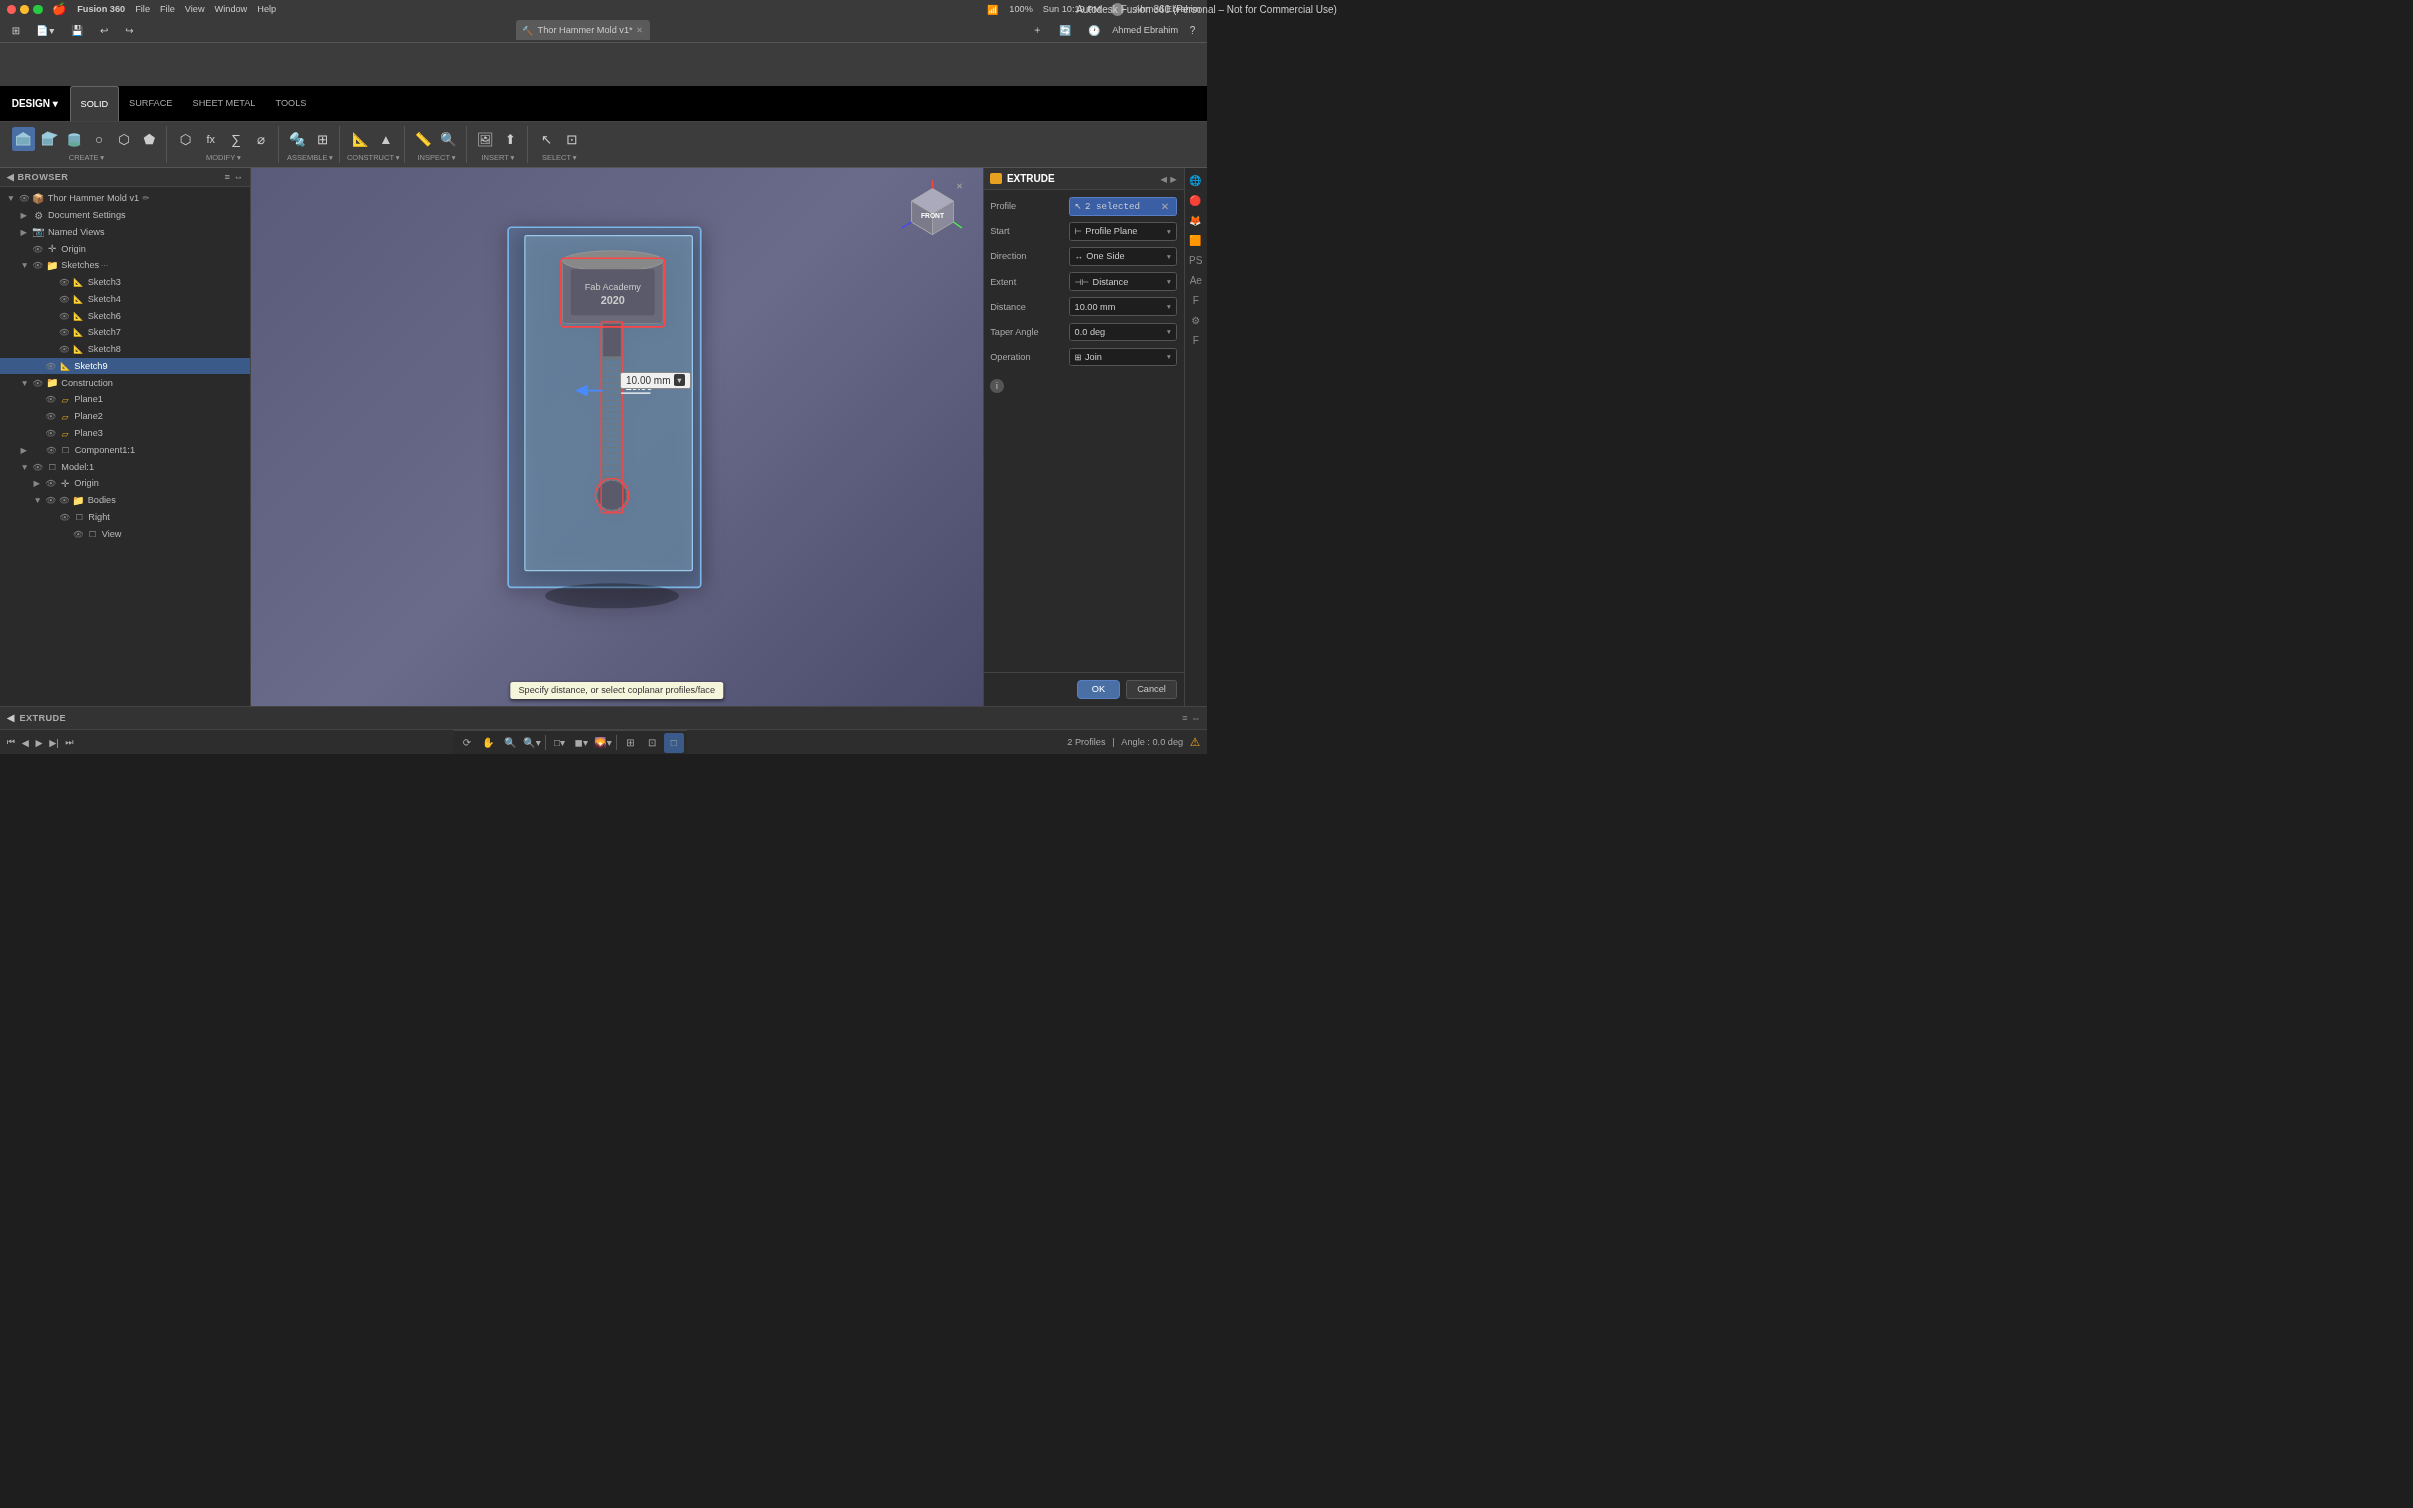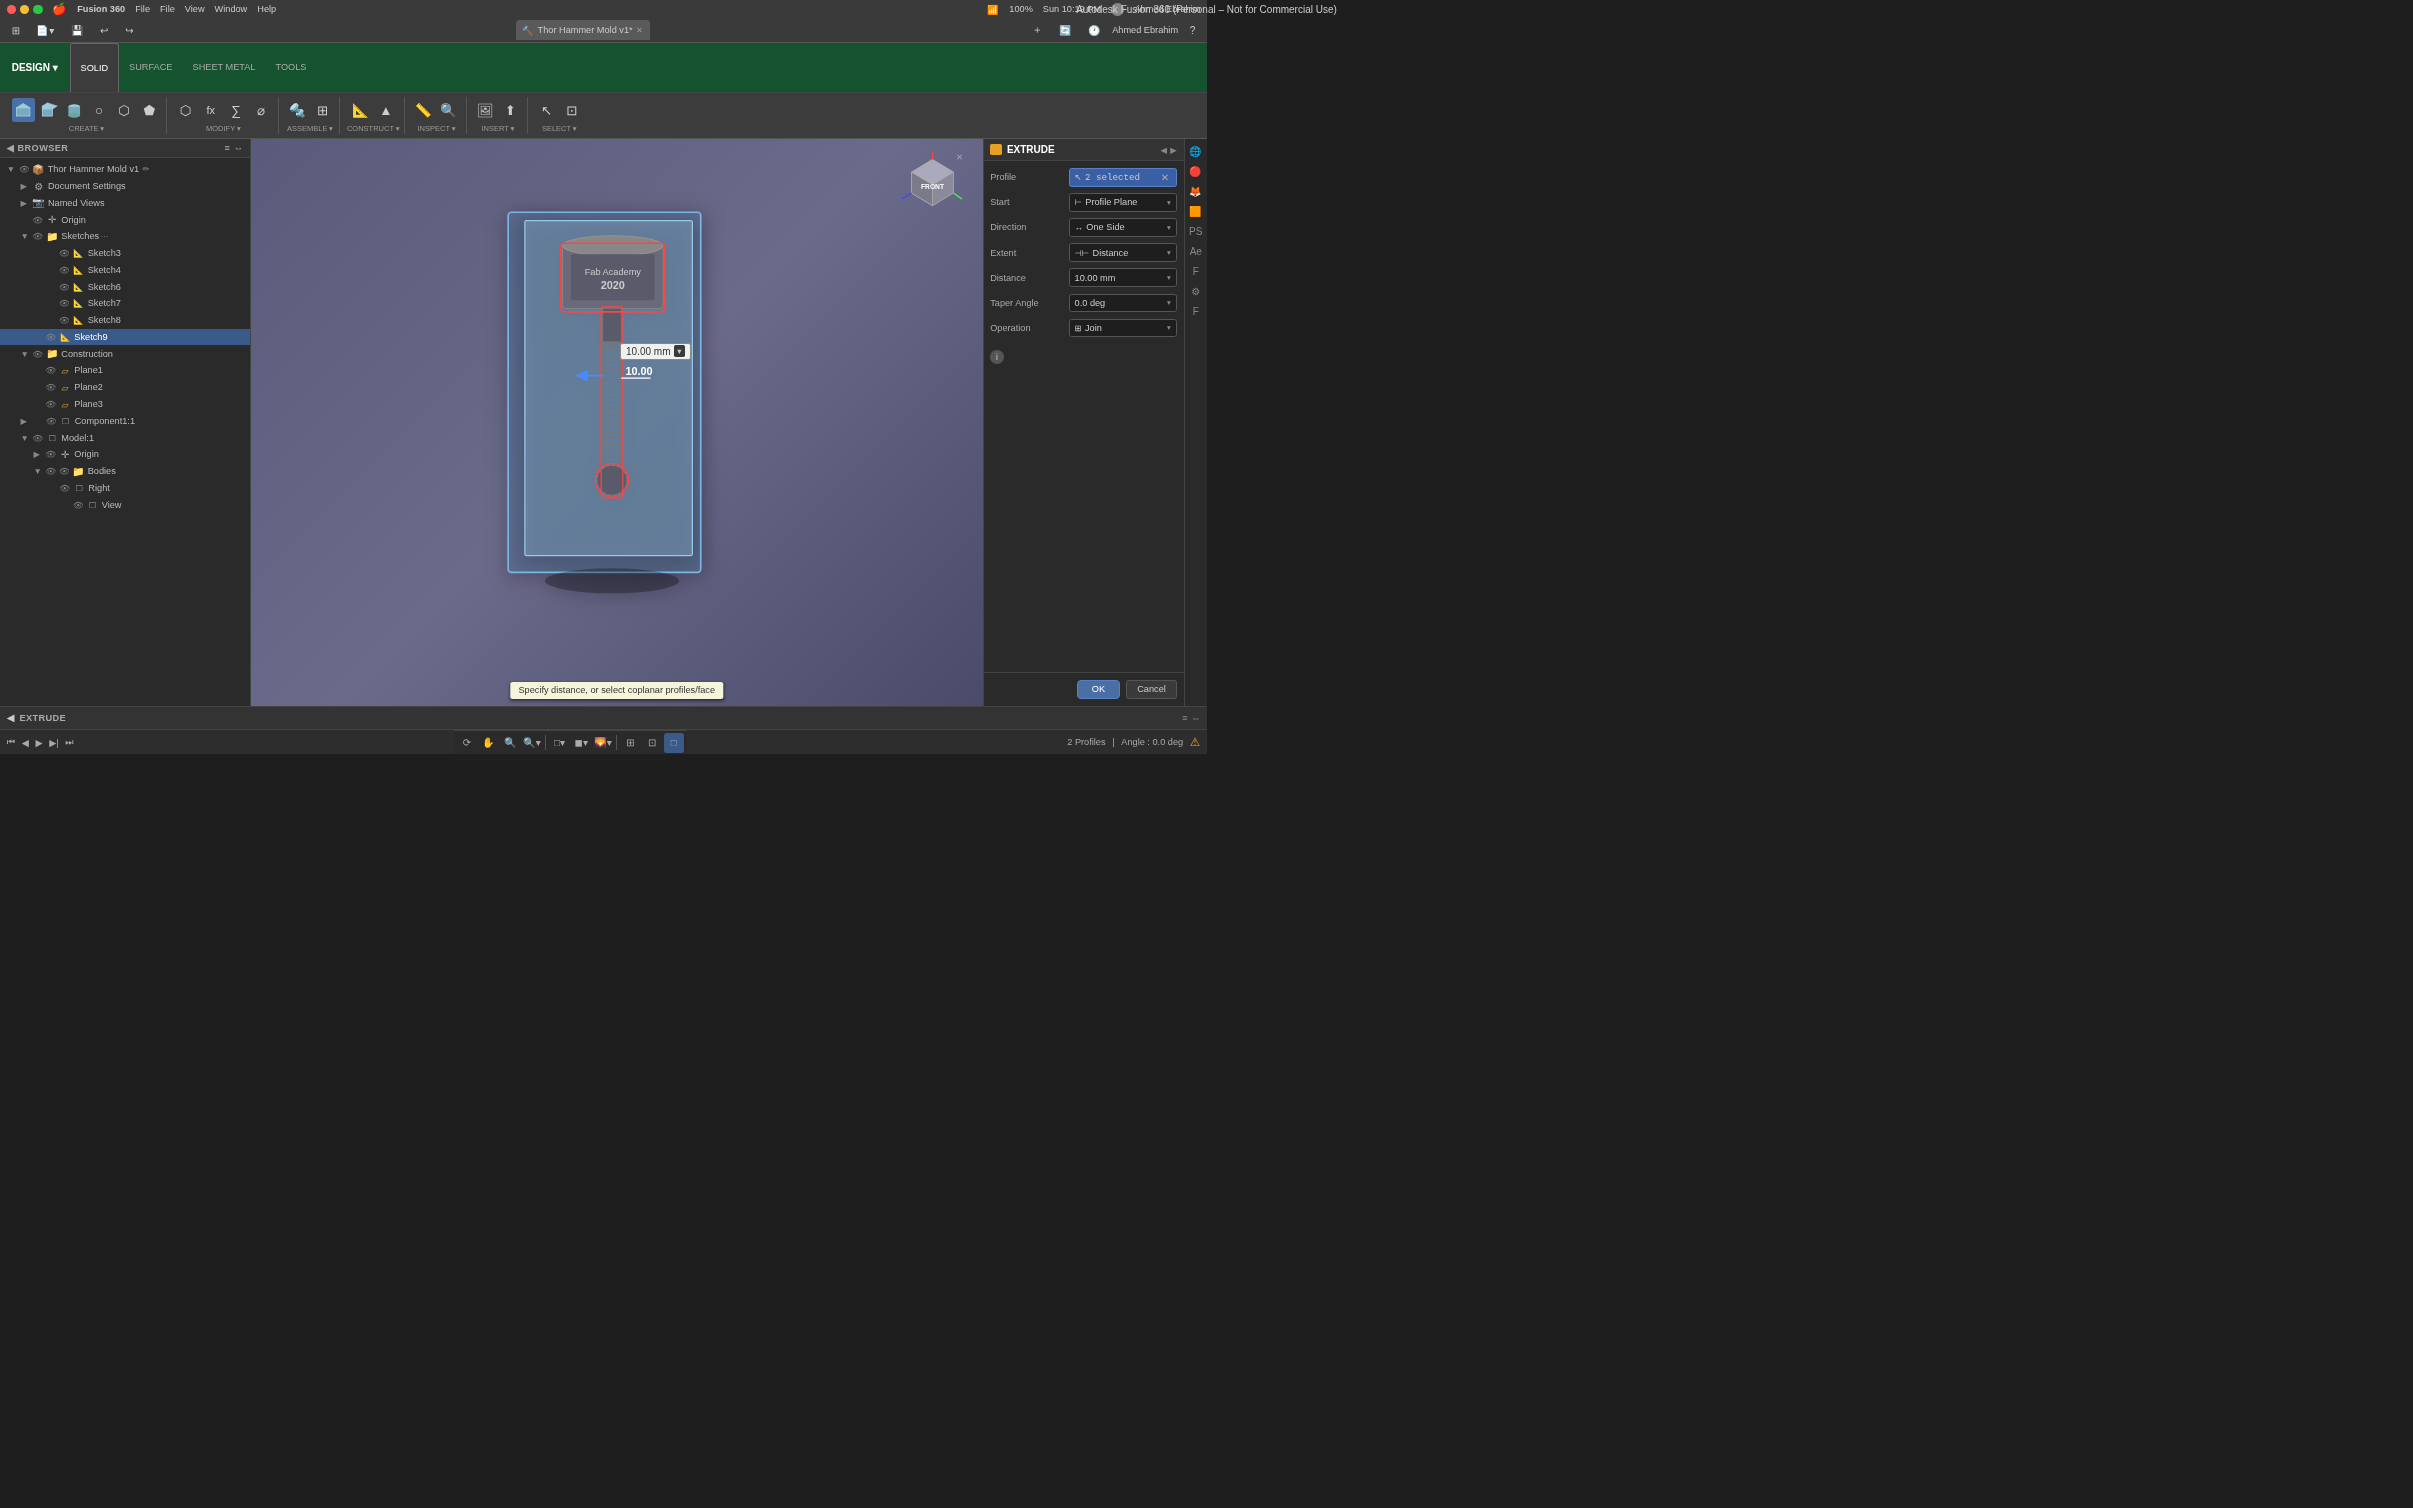--- a/index.html
+++ b/index.html
@@ -58,21 +58,21 @@
     }
     .tab-item.active { background: #5a5a5a; }
     .tab-close { font-size: 8.4px; color: #999; cursor: pointer; }
 
     
     .ribbon {
       background: #3c3c3c;
       border-bottom: 0.8px solid #555;
     }
     .ribbon-tab {
-      padding: 19px 10px;
+      padding: 12px 10px;
       font-size: 9.2px;
       color: #aaa;
       cursor: pointer;
       border-radius: 2.5px 2.5px 0 0;
     }
     .ribbon-tab.active {
       background: #3c3c3c;
       color: #fff;
       border-top: 0.8px solid #666;
       border-left: 0.8px solid #666;
@@ -455,21 +455,21 @@
       </div>
     </div>
     <button class="toolbar-btn">＋</button>
     <button class="toolbar-btn">🔄</button>
     <button class="toolbar-btn">🕐</button>
     <span style="font-size:9.2px;color:#ccc;">Ahmed Ebrahim</span>
     <button class="toolbar-btn">?</button>
   </div>
 
   <div class="ribbon">
-    <div style="display:flex; align-items:center; padding:0 6.7px; background:#14532d; border-bottom:0.8px solid #444;">
+    <div style="display:flex; align-items:center; padding:0 6.7px; background:#000000; border-bottom:0.8px solid #444;margin-top:43px;">
       <button class="toolbar-btn" style="font-weight:bold;color:#fff;font-size:10px;">DESIGN ▾</button>
       <div style="display:flex; gap:0px; margin-left:6.7px;">
         <div class="ribbon-tab active">SOLID</div>
         <div class="ribbon-tab">SURFACE</div>
         <div class="ribbon-tab">SHEET METAL</div>
         <div class="ribbon-tab">TOOLS</div>
       </div>
     </div>
     <div class="ribbon-content">
 

